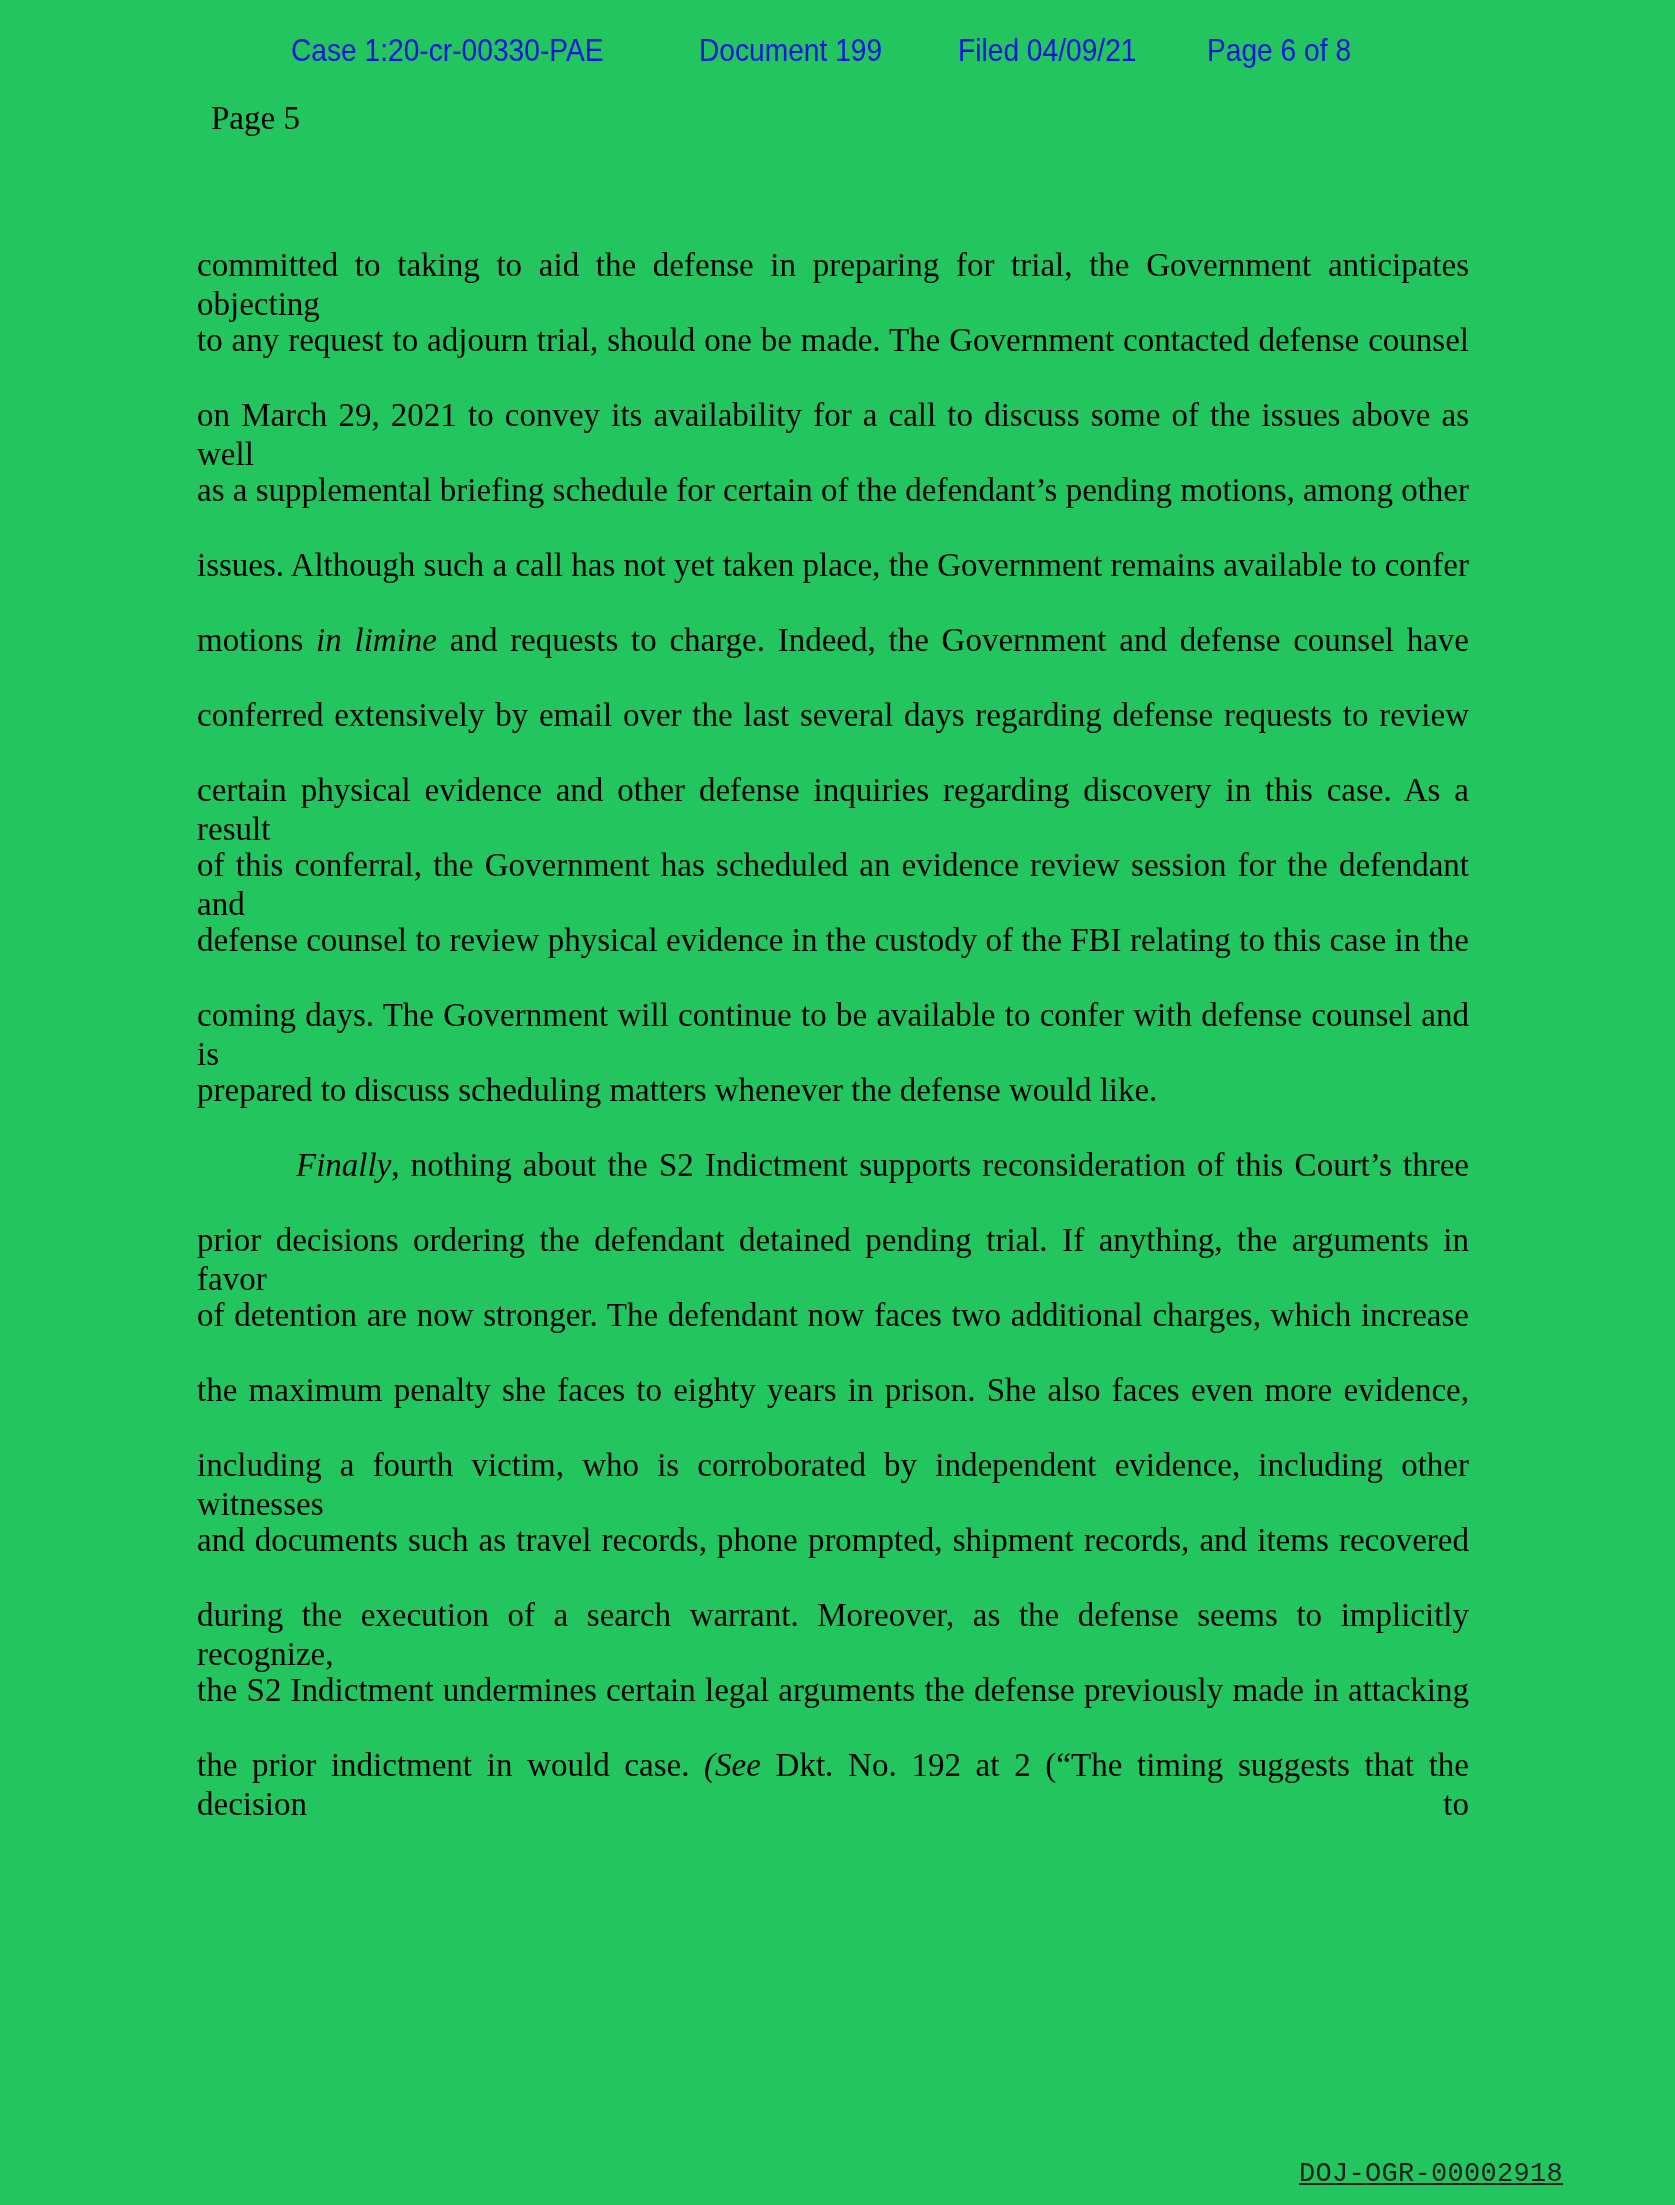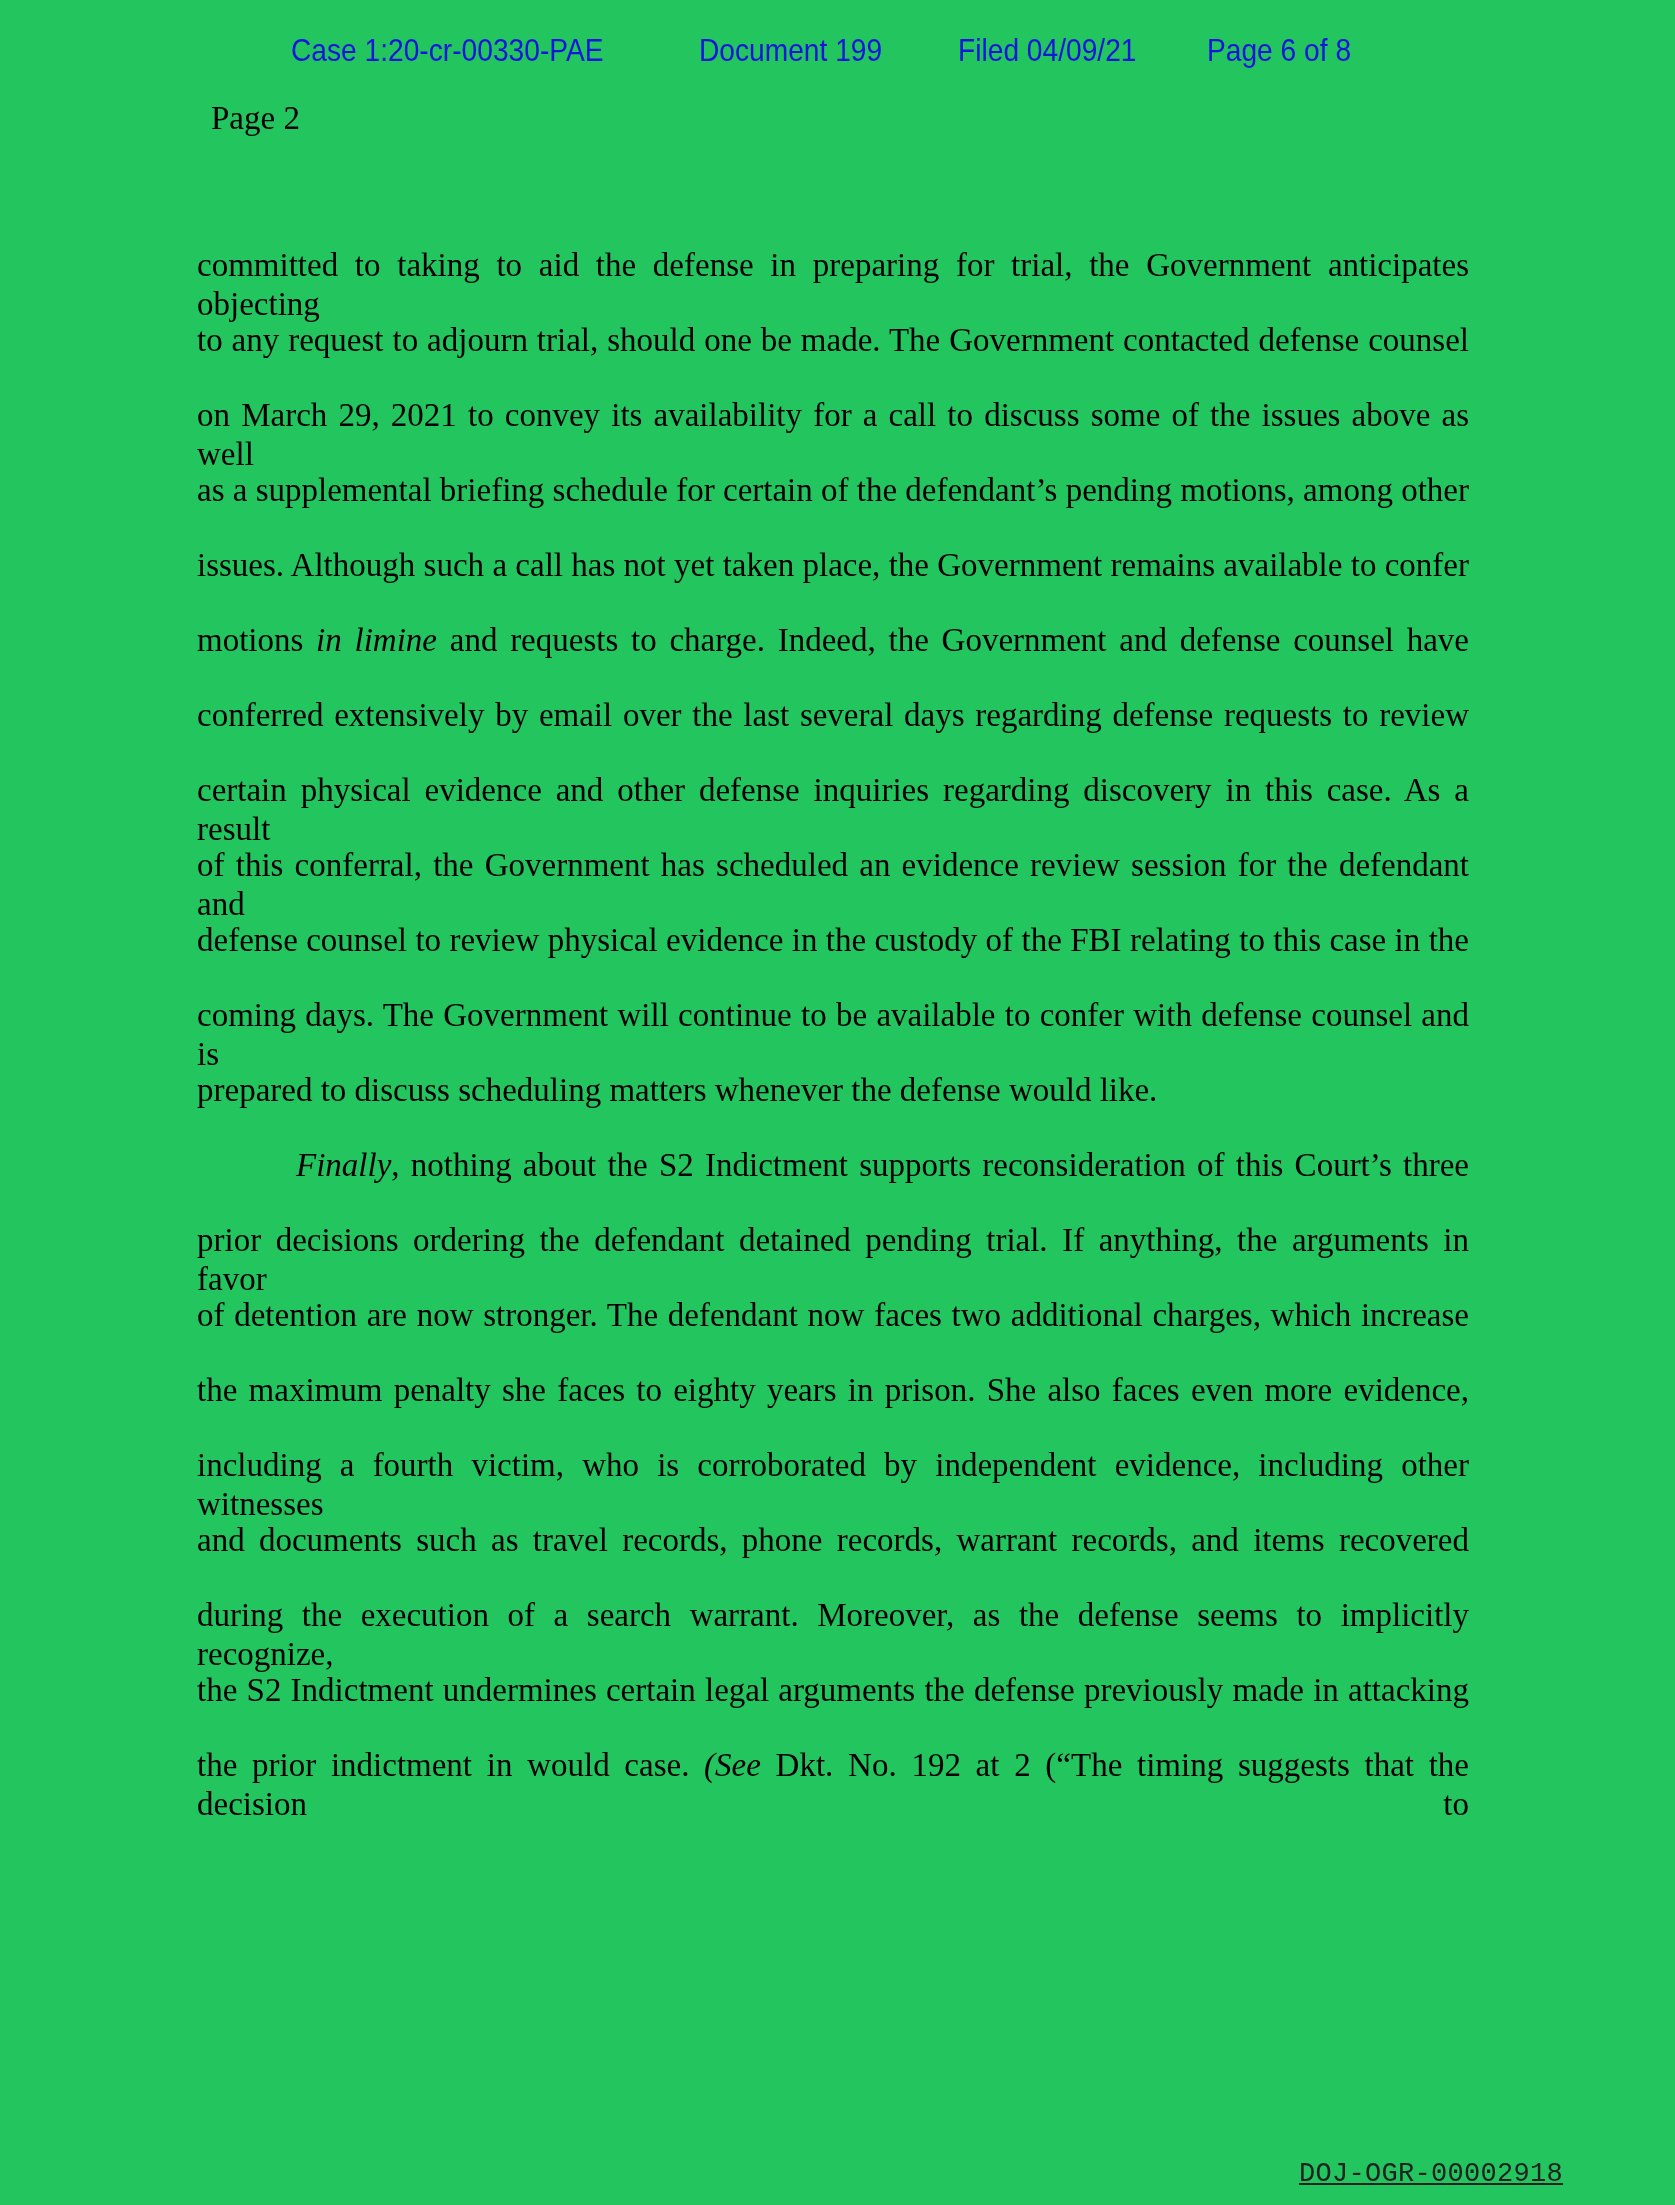--- a/index.html
+++ b/index.html
@@ -105,21 +105,21 @@
 
 <div class="page">
 
   <div class="ecf-header">
     <span class="hdr-case">Case 1:20-cr-00330-PAE</span>
     <span class="hdr-doc">Document 199</span>
     <span class="hdr-filed">Filed 04/09/21</span>
     <span class="hdr-page">Page 6 of 8</span>
   </div>
 
-  <div class="page-label">Page 2</div>
+  <div class="page-label">Page 5</div>
 
   <div class="body-text" id="body-text">
       <div>
         <div class="line">
           <span class="txt"><span>committed to taking to aid the defense in preparing for trial, the Government anticipates objecting</span></span>
         </div>
         <div class="line">
           <span class="txt"><span>to any request to adjourn trial, should one be made.  The Government contacted defense counsel</span></span>
         </div>
         <div class="line">
@@ -163,21 +163,21 @@
         <div class="line">
           <span class="txt"><span>of detention are now stronger.  The defendant now faces two additional charges, which increase</span></span>
         </div>
         <div class="line">
           <span class="txt"><span>the maximum penalty she faces to eighty years in prison.  She also faces even more evidence,</span></span>
         </div>
         <div class="line">
           <span class="txt"><span>including a fourth victim, who is corroborated by independent evidence, including other witnesses</span></span>
         </div>
         <div class="line">
-          <span class="txt"><span>and documents such as travel records, phone records, warrant records, and items recovered</span></span>
+          <span class="txt"><span>and documents such as travel records, phone prompted, shipment records, and items recovered</span></span>
         </div>
         <div class="line">
           <span class="txt"><span>during the execution of a search warrant.  Moreover, as the defense seems to implicitly recognize,</span></span>
         </div>
         <div class="line">
           <span class="txt"><span>the S2 Indictment undermines certain legal arguments the defense previously made in attacking</span></span>
         </div>
         <div class="line">
           <span class="txt"><span>the prior indictment in would case.  </span><span class="it">(See</span><span> Dkt. No. 192 at 2 (“The timing suggests that the decision to</span></span>
         </div>

